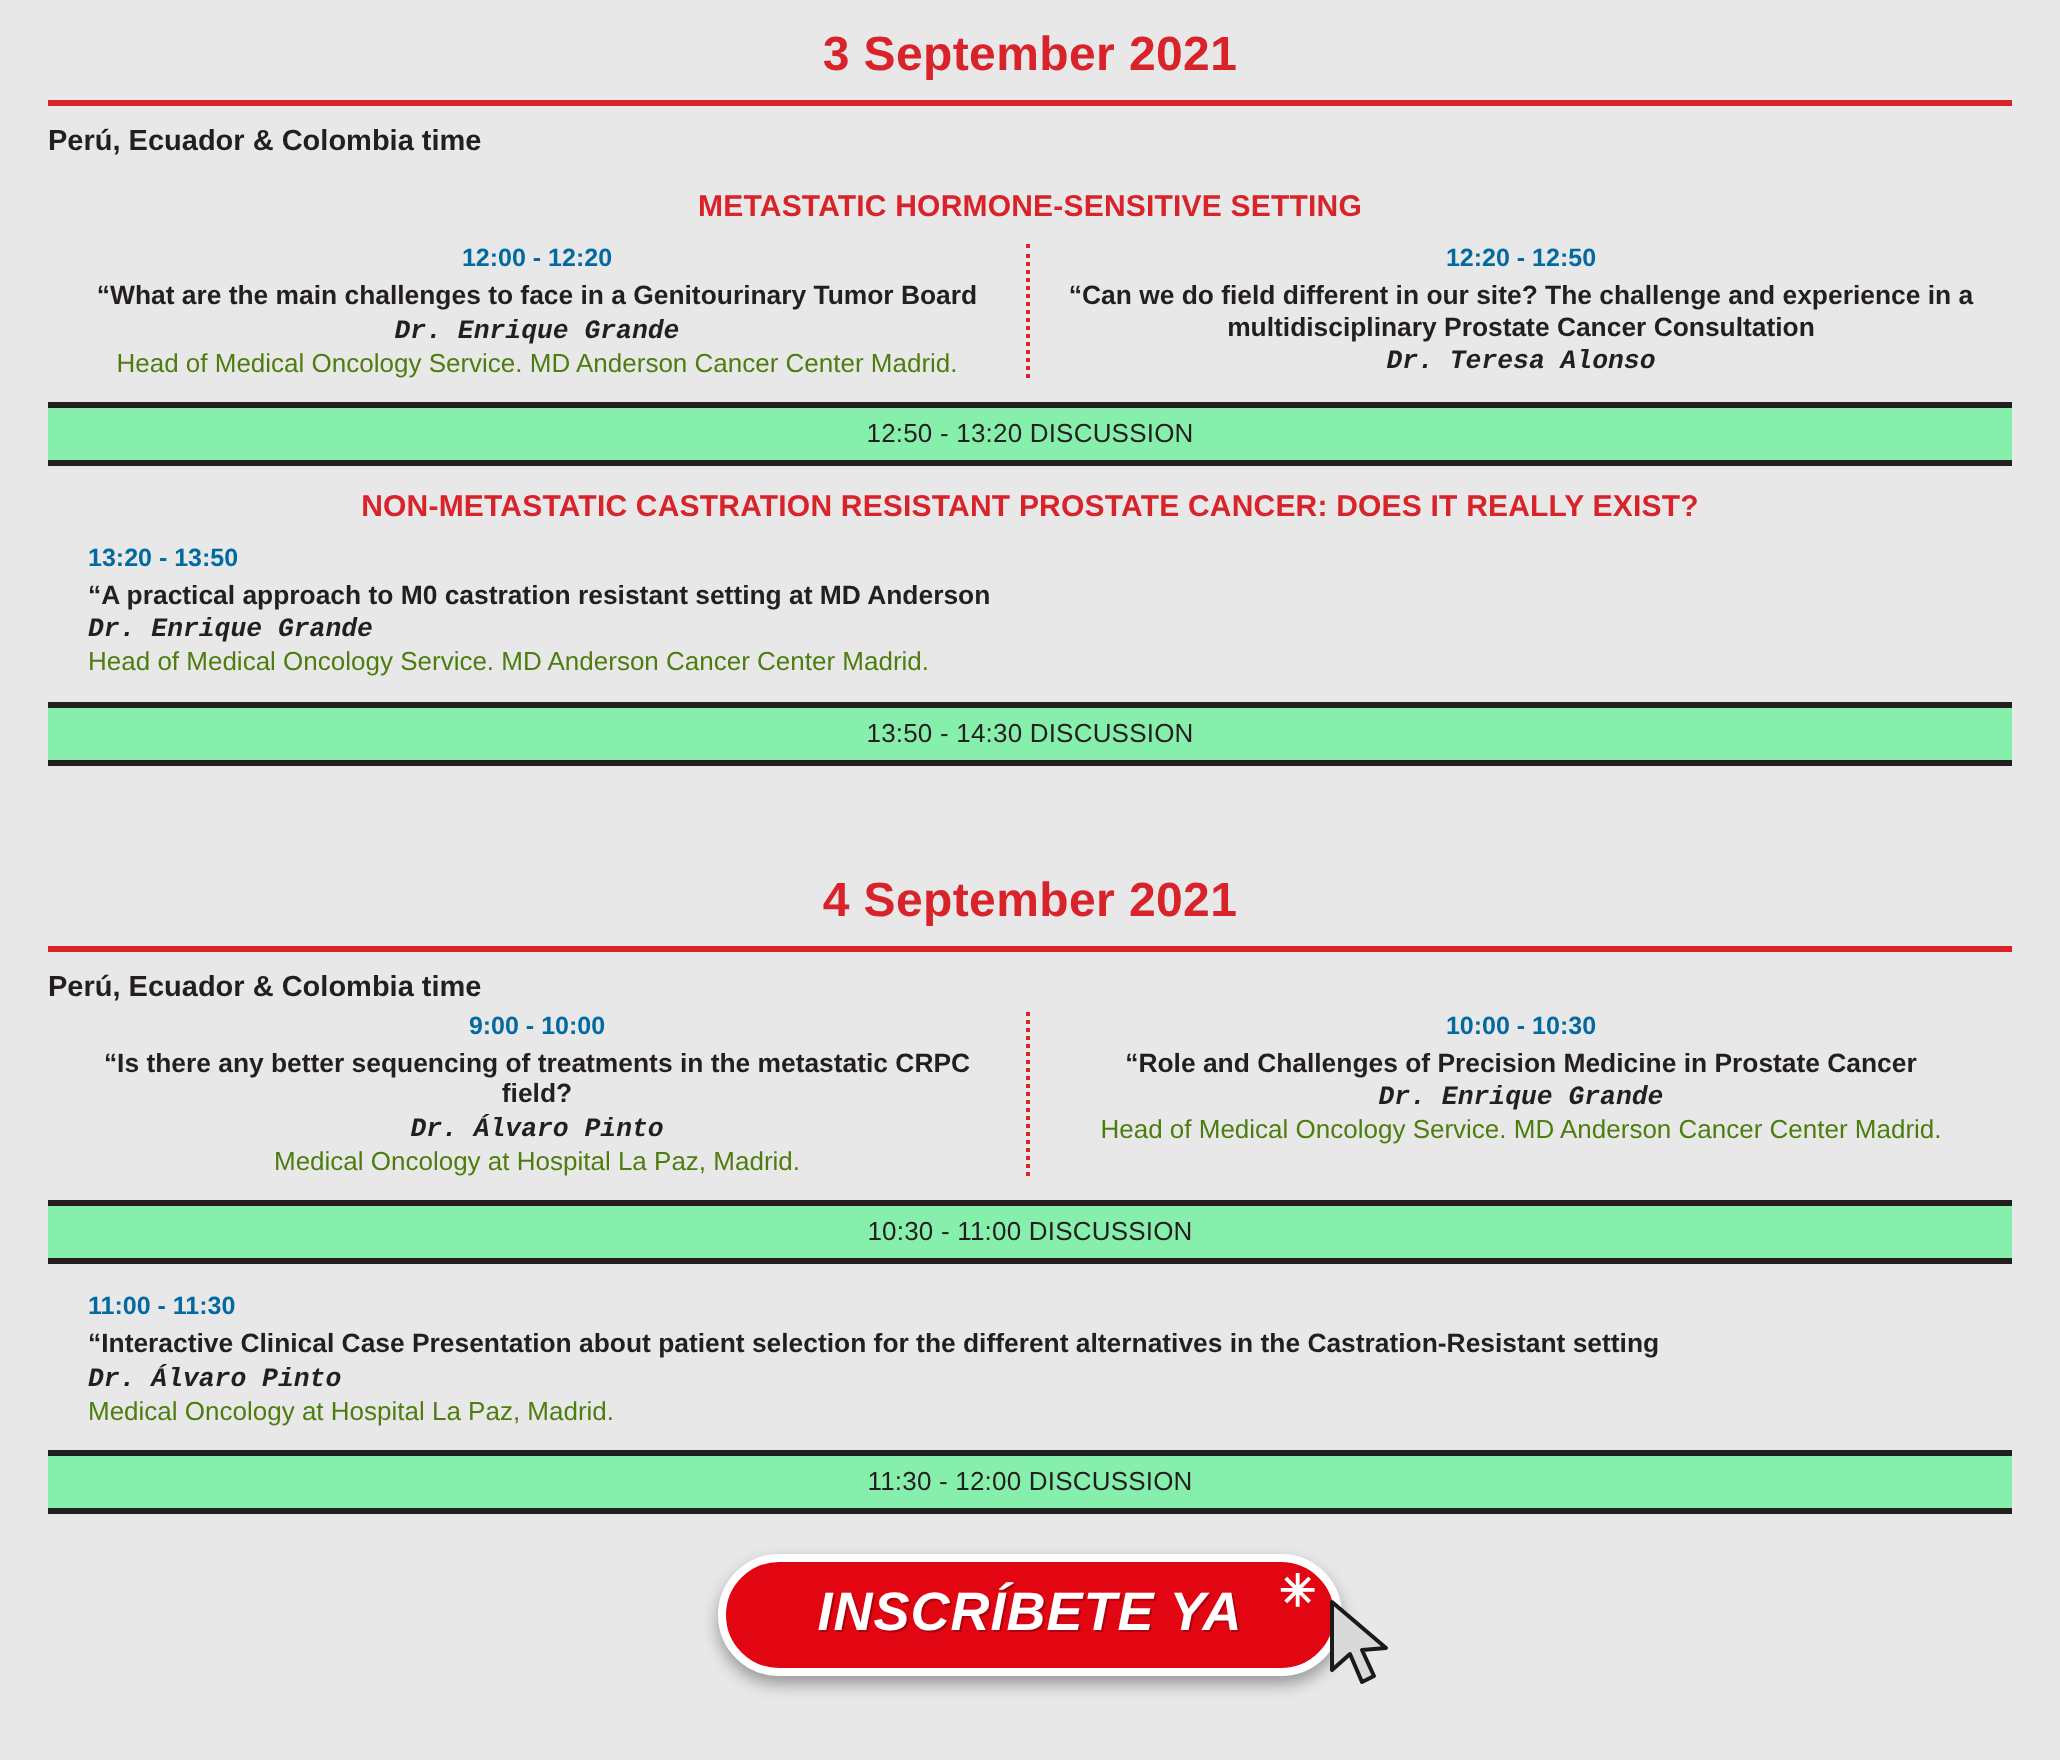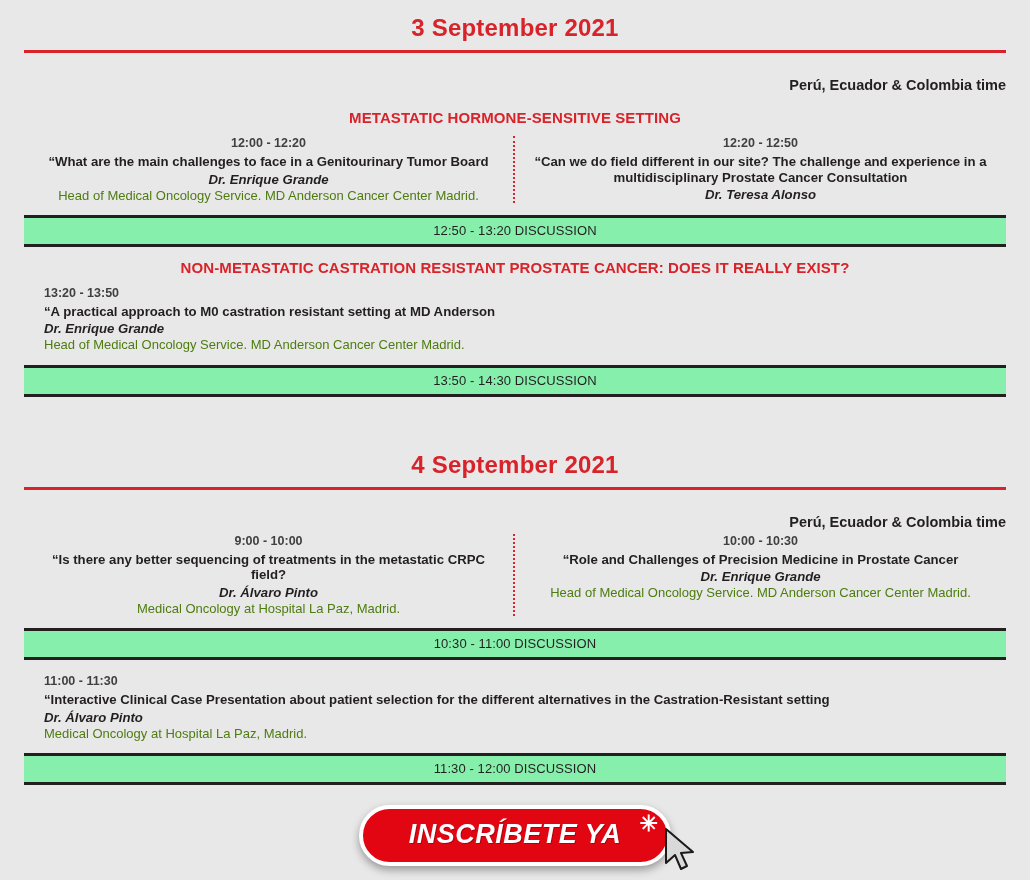--- a/index.html
+++ b/index.html
@@ -32,25 +32,25 @@
     padding-top: 14px;
     padding-bottom: 8px;
   }
   .rule-red {
     height: 3px;
     background: #d8232a;
     width: 100%;
     margin: 0 0 0 0;
   }
   .timezone {
-    text-align: right;
+    text-align: left;
     font-size: 14.5px;
     font-weight: bold;
     color: #231f20;
-    padding-top: 24px;
+    padding-top: 10px;
     padding-bottom: 4px;
   }
   .session-title {
     text-align: center;
     color: #d8232a;
     font-size: 15px;
     font-weight: bold;
     padding-top: 12px;
     padding-bottom: 10px;
     letter-spacing: 0.1px;
@@ -66,37 +66,38 @@
     box-sizing: border-box;
     text-align: center;
   }
   .two-col > .col.left {
     border-right: 2px dotted #d8232a;
   }
   .one-col {
     padding: 0 20px;
   }
   .time {
-    color: #404040;
+    color: #0369a1;
     font-size: 12.5px;
     font-weight: bold;
     margin-bottom: 4px;
   }
   .talk {
     font-size: 13.2px;
     font-weight: bold;
     line-height: 1.18;
     color: #231f20;
   }
   .speaker {
     font-size: 13.2px;
     font-weight: bold;
     font-style: italic;
     color: #231f20;
     margin-top: 2px;
+    font-family: Liberation Mono, monospace;
   }
   .affil {
     font-size: 13px;
     color: #4d7c0f;
     line-height: 1.18;
     margin-top: 1px;
   }
   .discussion-bar {
     margin: 12px 0 0 0;
     background: #86efac;

